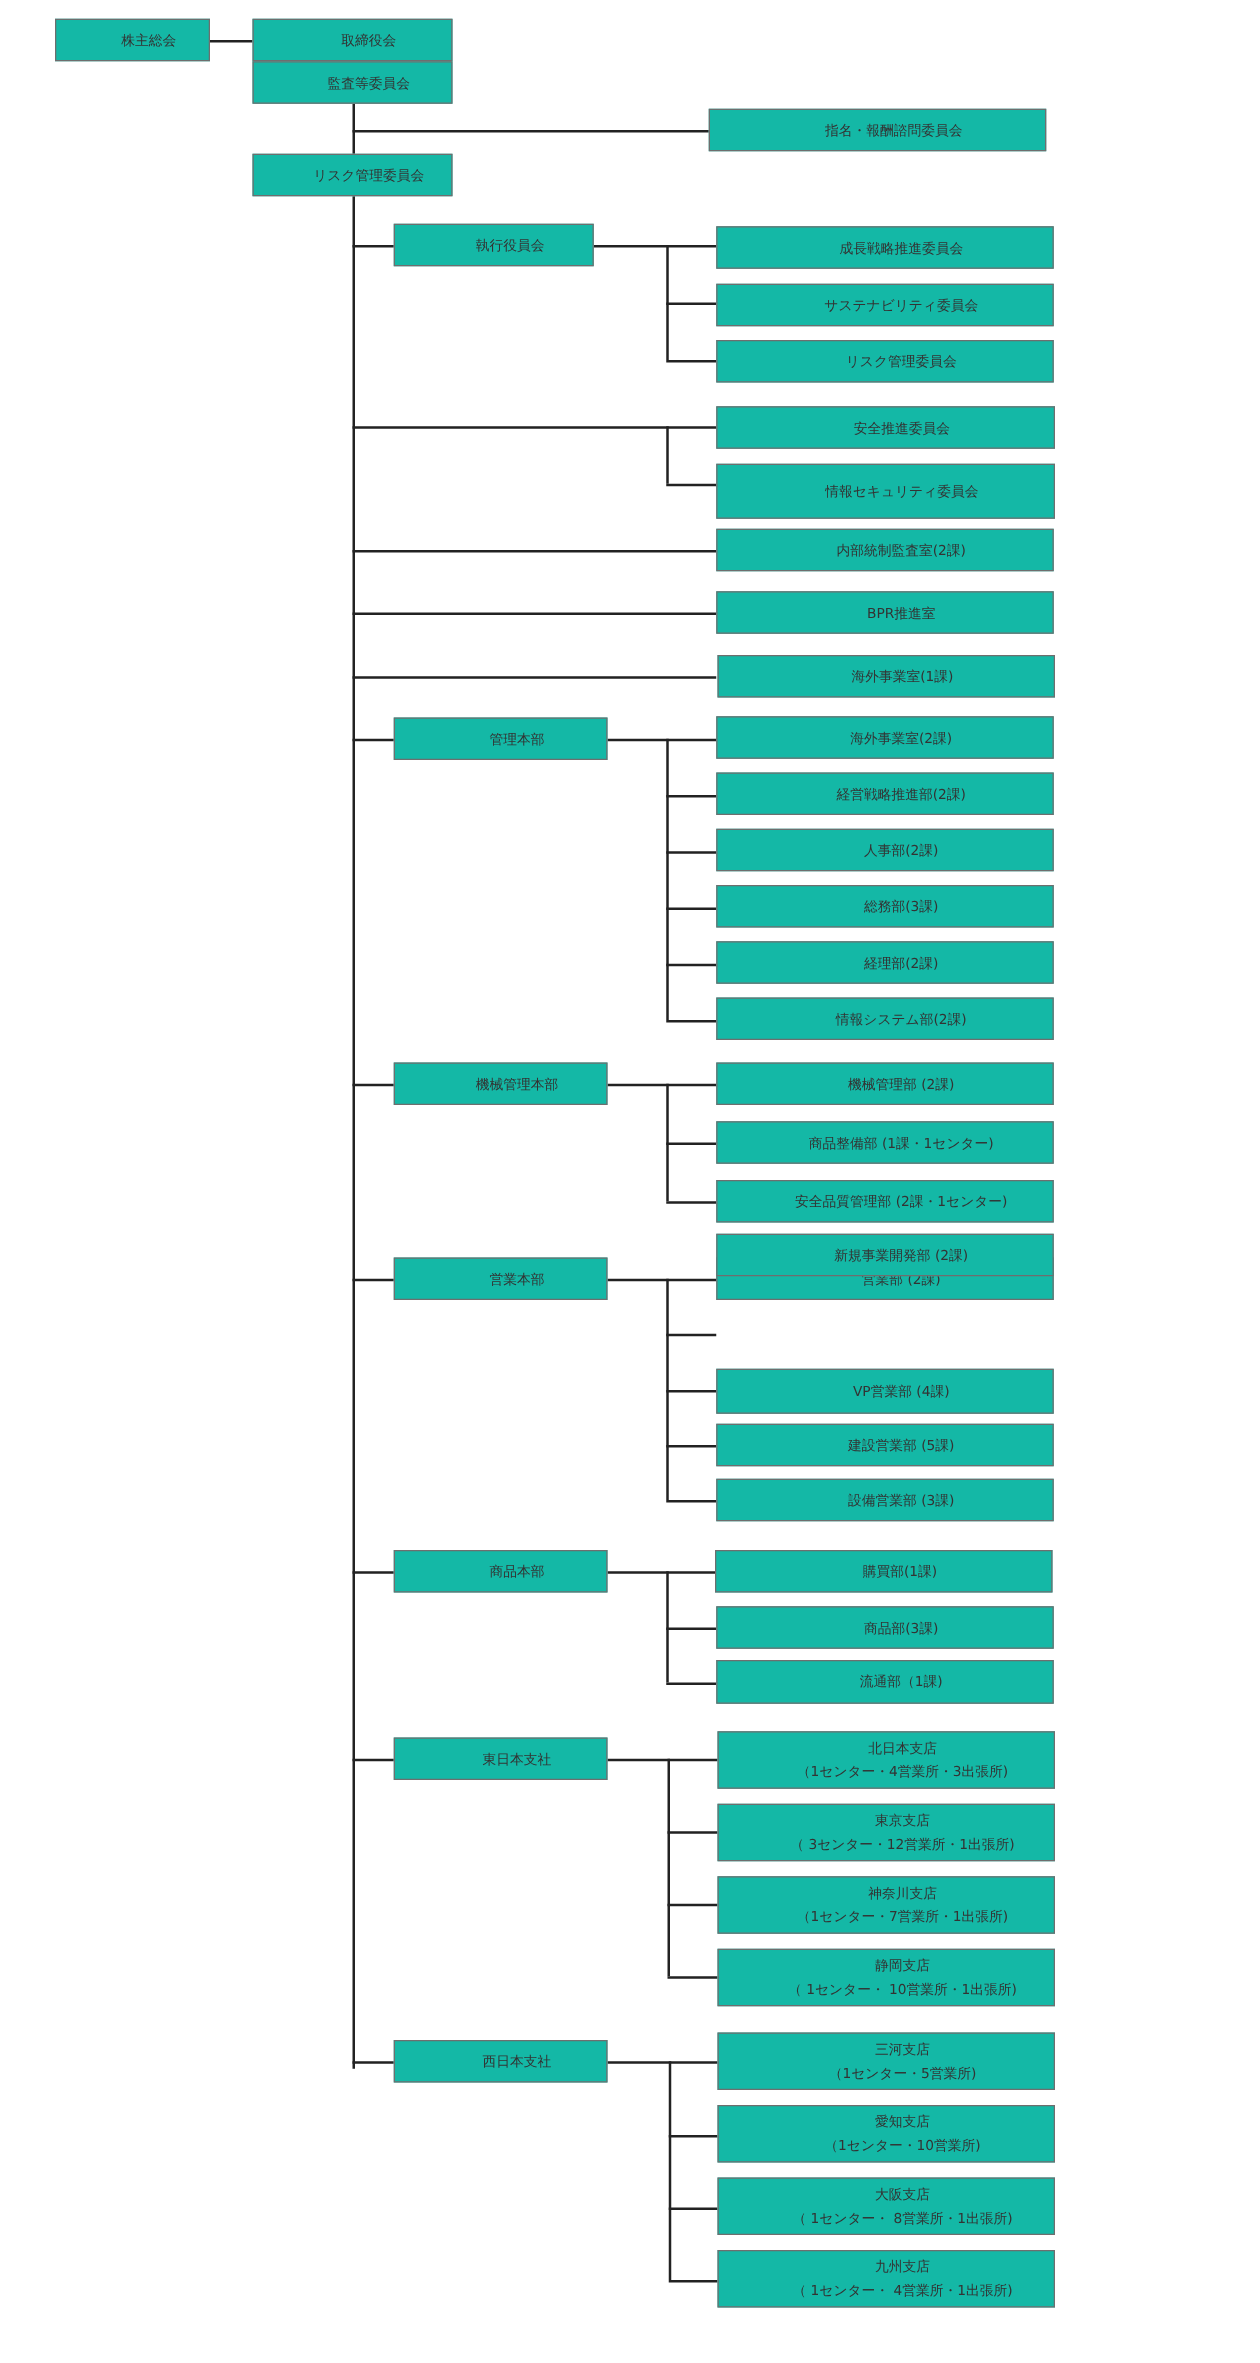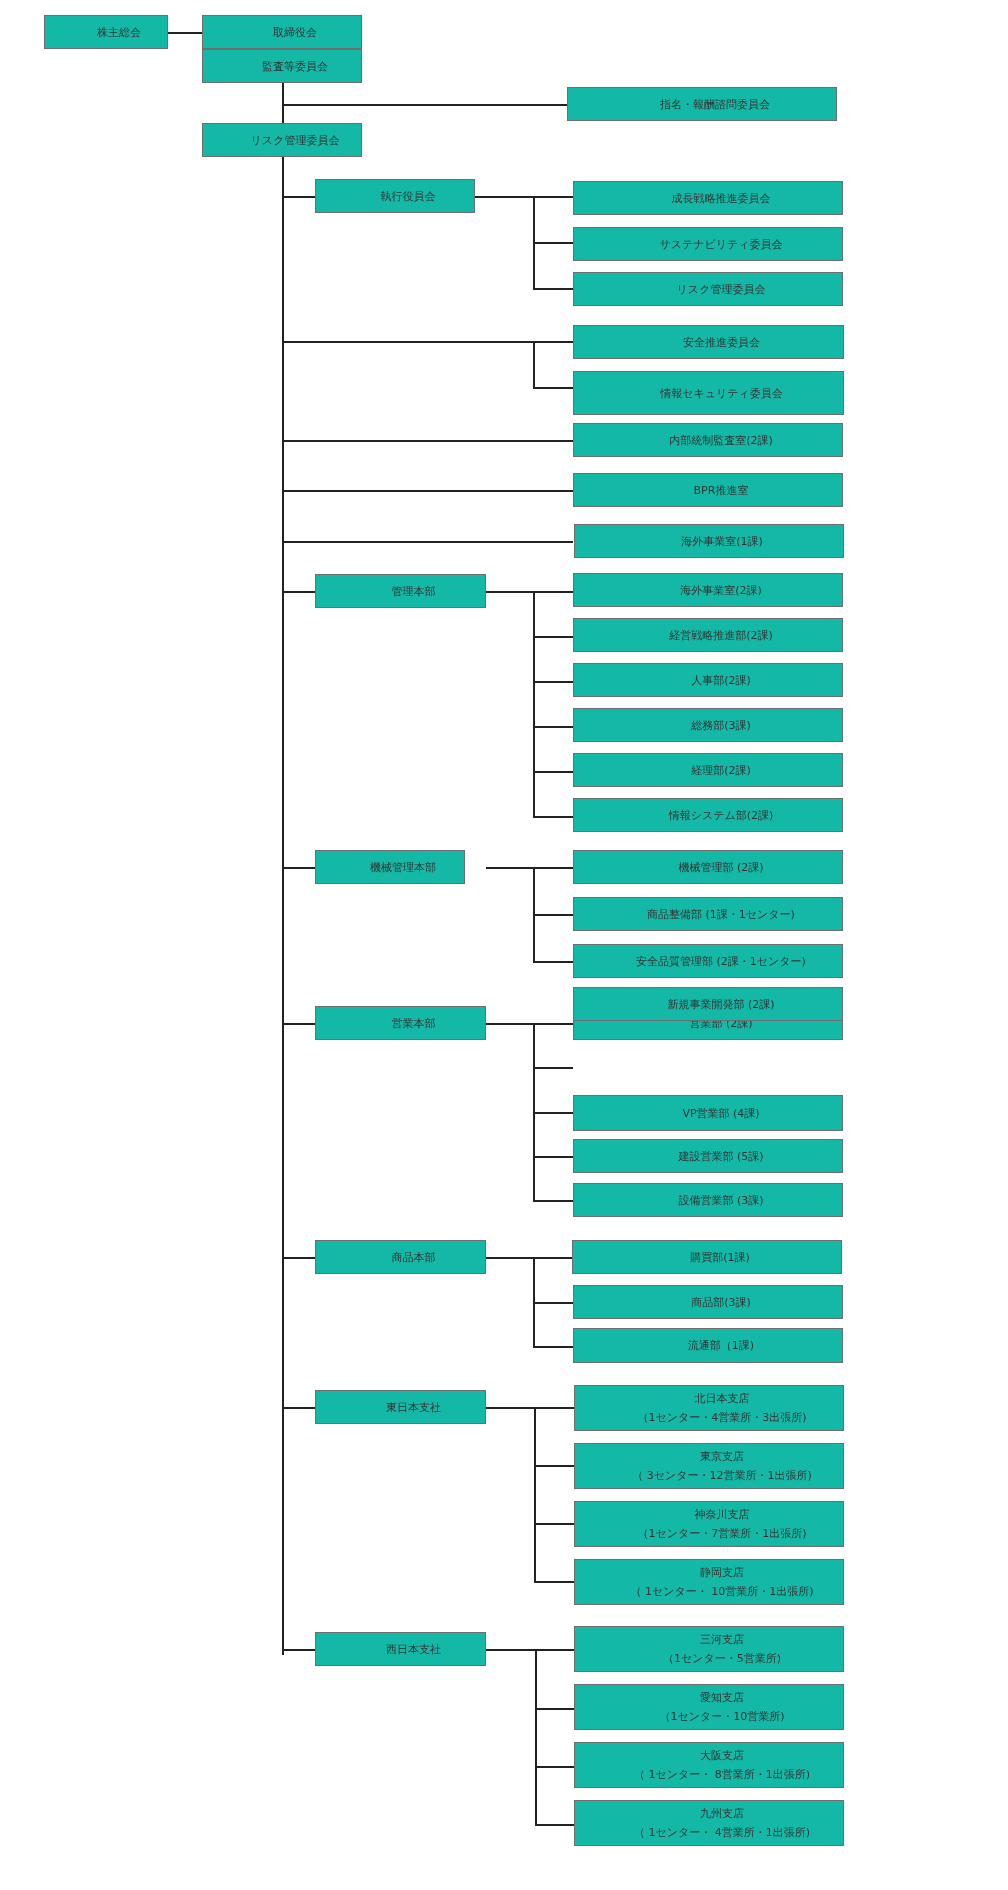--- a/index.html
+++ b/index.html
@@ -97,21 +97,21 @@
 <div class="box" style="left:574px;top:524px;width:270px;height:34px;">海外事業室(1課)</div>
 
 <div class="box" style="left:315px;top:574px;width:171px;height:34px;">管理本部</div>
 <div class="box" style="left:573px;top:573px;width:270px;height:34px;">海外事業室(2課)</div>
 <div class="box" style="left:573px;top:618px;width:270px;height:34px;">経営戦略推進部(2課)</div>
 <div class="box" style="left:573px;top:663px;width:270px;height:34px;">人事部(2課)</div>
 <div class="box" style="left:573px;top:708px;width:270px;height:34px;">総務部(3課)</div>
 <div class="box" style="left:573px;top:753px;width:270px;height:34px;">経理部(2課)</div>
 <div class="box" style="left:573px;top:798px;width:270px;height:34px;">情報システム部(2課)</div>
 
-<div class="box" style="left:315px;top:850px;width:150px;height:34px;">機械管理本部</div>
+<div class="box" style="left:315px;top:850px;width:171px;height:34px;">機械管理本部</div>
 <div class="box" style="left:573px;top:850px;width:270px;height:34px;">機械管理部 (2課)</div>
 <div class="box" style="left:573px;top:897px;width:270px;height:34px;">商品整備部 (1課・1センター)</div>
 <div class="box" style="left:573px;top:944px;width:270px;height:34px;">安全品質管理部 (2課・1センター)</div>
 
 <div class="box" style="left:315px;top:1006px;width:171px;height:34px;">営業本部</div>
 <div class="box" style="left:573px;top:1006px;width:270px;height:34px;">営業部 (2課)</div>
 <div class="box" style="left:573px;top:987px;width:270px;height:34px;">新規事業開発部 (2課)</div>
 <div class="box" style="left:573px;top:1095px;width:270px;height:36px;">VP営業部 (4課)</div>
 <div class="box" style="left:573px;top:1139px;width:270px;height:34px;">建設営業部 (5課)</div>
 <div class="box" style="left:573px;top:1183px;width:270px;height:34px;">設備営業部 (3課)</div>

